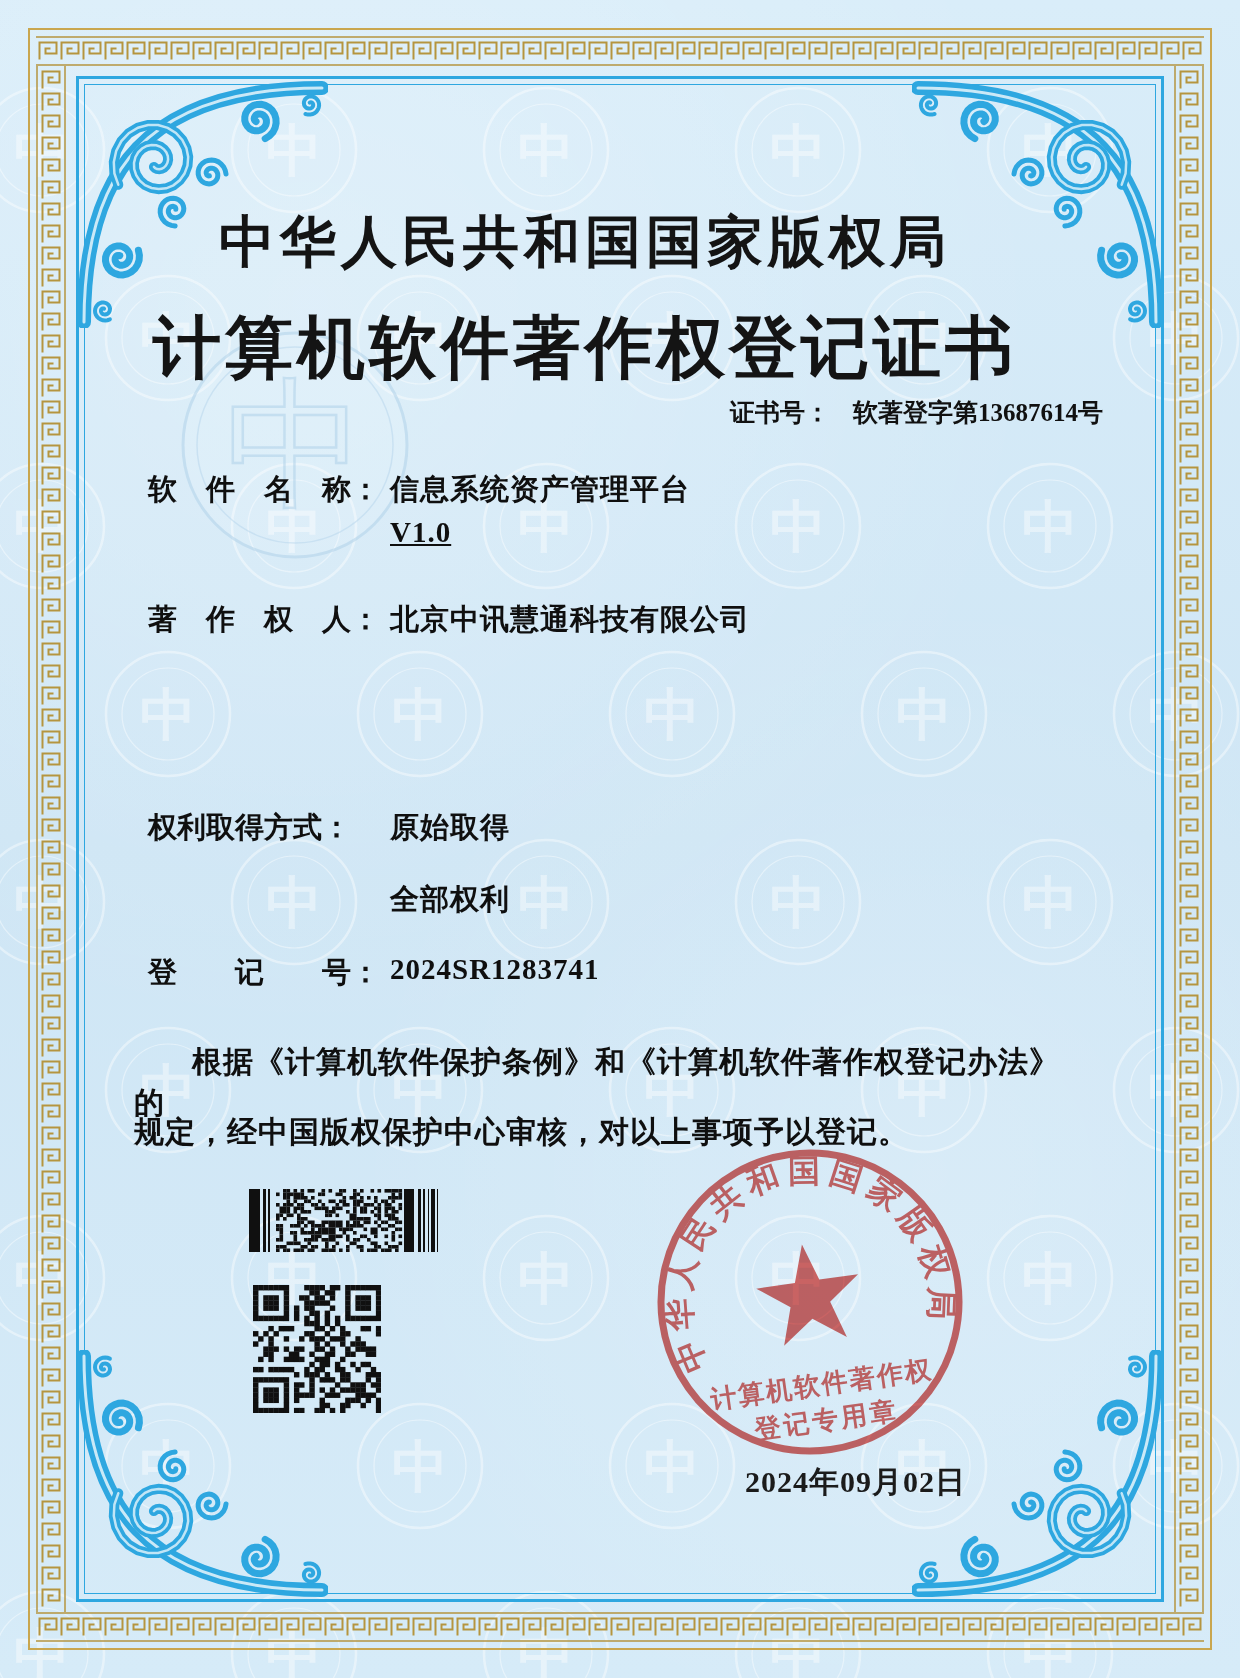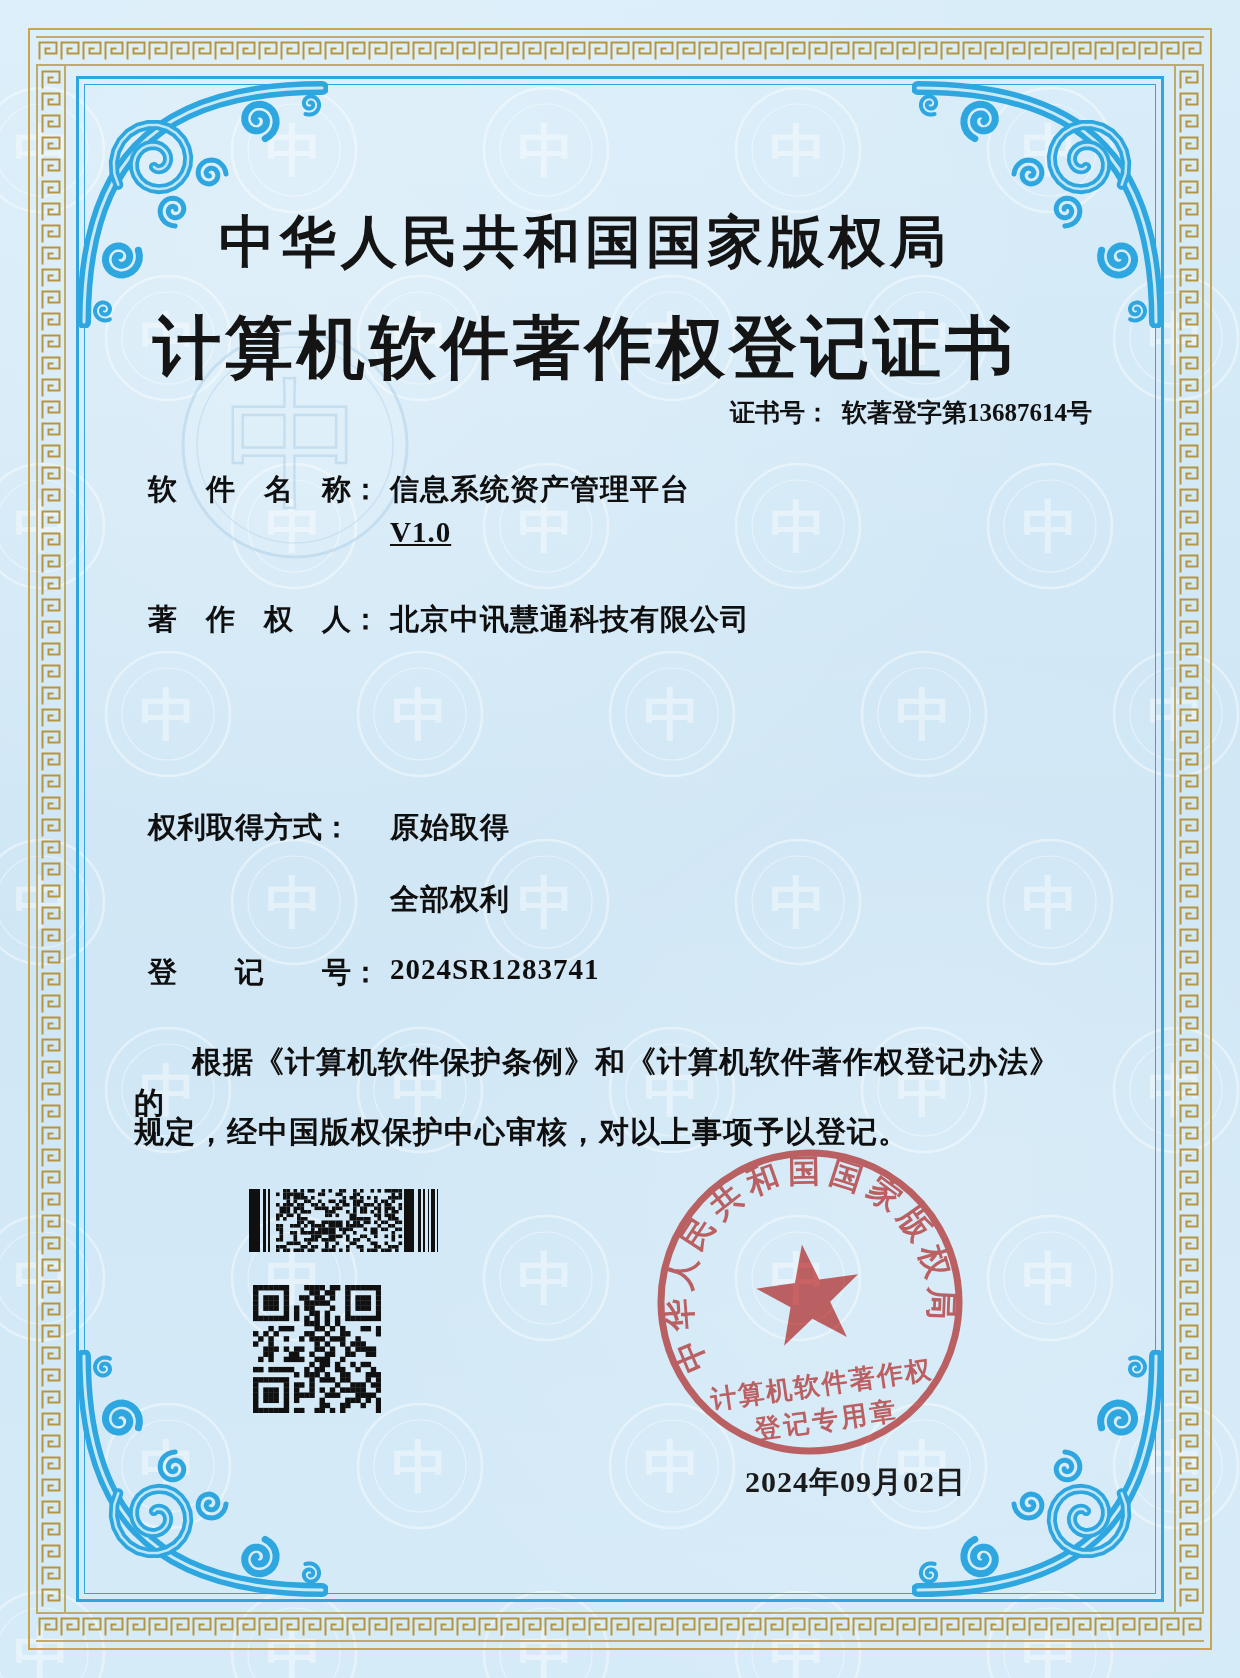--- a/index.html
+++ b/index.html
@@ -18,21 +18,21 @@
   #blueframe2{left:84px;top:84px;right:84px;bottom:84px;border:1px solid #2ea7e0;z-index:2;}
   .strip{position:absolute;z-index:2;}
   .corner{position:absolute;z-index:2;}
   
   #wm{left:0;top:0;z-index:1;opacity:.42;}
   #ghost{left:175px;top:325px;z-index:1;opacity:.55;}
   
   #title{left:0;right:70px;top:205px;text-align:center;color:#141414;font-weight:bold;z-index:3;}
   #title .l1{font-size:56px;letter-spacing:5px;}
   #title .l2{font-size:68px;letter-spacing:4px;margin-top:22px;}
-  #certno{left:730px;top:396px;font-size:25px;font-weight:bold;color:#111;z-index:3;display:flex;gap:12px;white-space:pre;}
+  #certno{left:730px;top:396px;font-size:25px;font-weight:bold;color:#111;z-index:3;display:flex;gap:23px;white-space:pre;}
   .fl{position:absolute;left:148px;font-size:29px;font-weight:bold;color:#0f0f0f;white-space:pre;z-index:3;}
   .fv{position:absolute;left:390px;font-size:29px;font-weight:bold;color:#0f0f0f;white-space:pre;z-index:3;letter-spacing:1px;}
   #lab-name,#val-name{top:470px;}
   #val-version{top:516px;text-decoration:underline;}
   #lab-owner,#val-owner{top:600px;}
   #lab-acq,#val-acq{top:808px;text-align:center;}
   #lab-scope,#val-scope{top:880px;}
   #lab-reg,#val-reg{top:953px;}
   .st{position:absolute;left:134px;width:930px;font-size:30px;font-weight:600;color:#0f0f0f;letter-spacing:1px;z-index:3;}
   #st1{top:1042px;text-indent:58px;}

